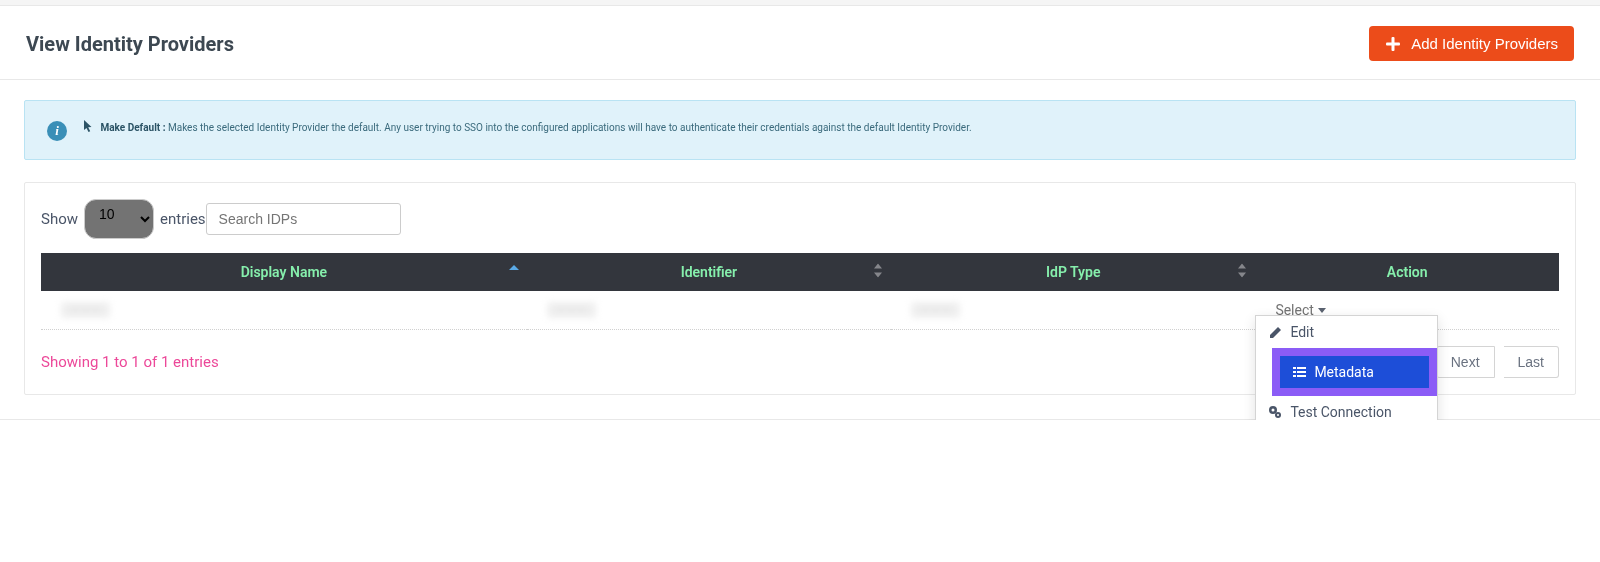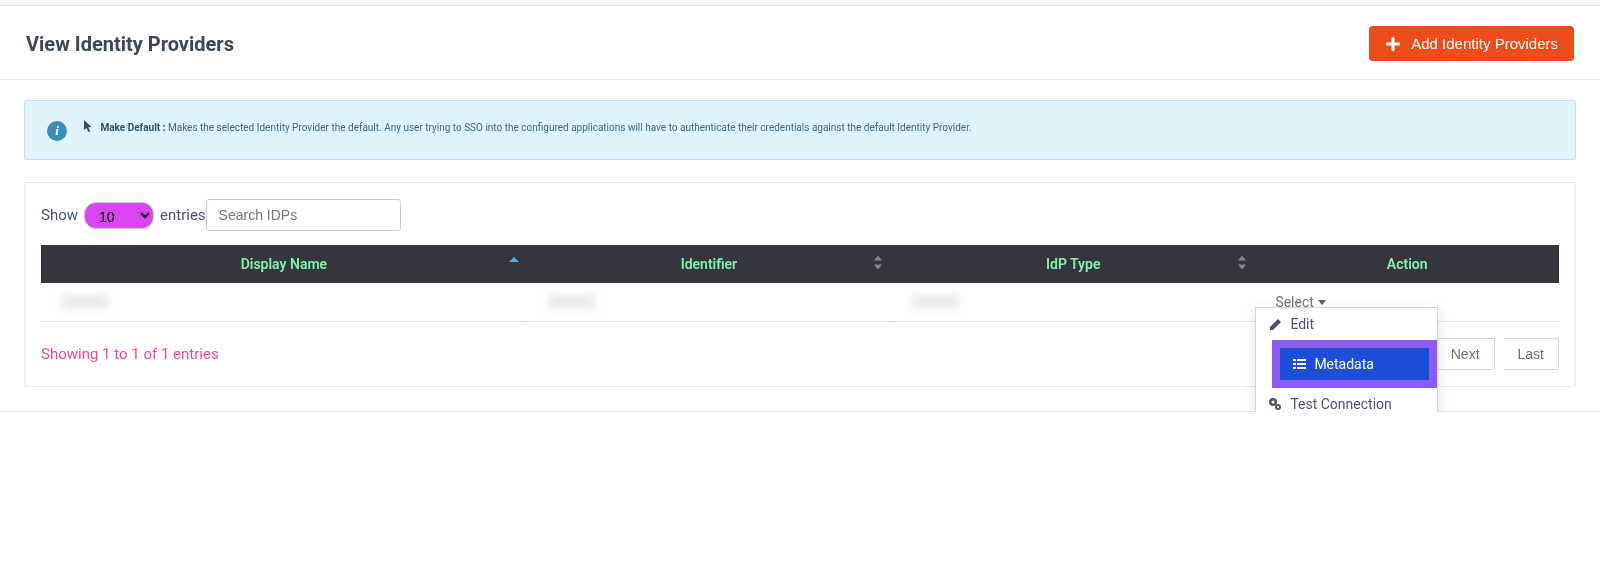--- a/index.html
+++ b/index.html
@@ -13,21 +13,21 @@
 .card-outer { padding: 20px 24px; }
 .info-box { background: #e0f2fa; border: 1px solid #b9e3f3; border-radius: 2px; padding: 18px 22px; display: flex; gap: 16px; color: #3a6a7c; margin-bottom: 22px; }
 .info-icon-wrap { flex-shrink: 0; margin-top: 2px; }
 .info-icon { width: 20px; height: 20px; border-radius: 50%; background: #3a8fb7; display: flex; align-items: center; justify-content: center; color: #fff; font-weight: bold; font-style: italic; font-family: Georgia, serif; font-size: 13px; }
 .info-text { line-height: 1.6; font-size: 10px; }
 .info-text strong { color: #2c5466; }
 .cursor-icon { display: inline-block; vertical-align: middle; margin-right: 4px; }
 .panel { border: 1px solid #e8e8e8; border-radius: 2px; padding: 16px; }
 .table-controls { display: flex; justify-content: flex-start; align-items: center; padding: 0 0 14px 0; }
 .show-entries { display: flex; align-items: center; gap: 6px; font-size: 15px; color: #4a5568; }
-.show-entries select { padding: 5px 22px 2px 10px; border: 1px solid #ccc; border-radius: 12px; font-size: 14px; background: #d946ef; }
+.show-entries select { padding: 5px 22px 15px 10px; border: 1px solid #ccc; border-radius: 12px; font-size: 14px; background: #737373; }
 .search-input { padding: 7px 12px; border: 1px solid #ccc; border-radius: 3px; font-size: 14px; width: 195px; }
 .data-table { width: 100%; border-collapse: collapse; }
 .data-table thead th { background: #33363d; color: #86efac; text-align: center; padding: 11px 4px; font-weight: 600; font-size: 14px; position: relative; }
 .sort-both-icon, .sort-up-icon { position: absolute; right: 8px; top: 50%; transform: translateY(-50%); }
 .sort-both-icon { opacity: .4; }
 .sort-up-icon { }
 .data-table tbody td { padding: 11px 20px; border-bottom: 1px dotted #d0d0d0; font-size: 14px; }
 .blurred { filter: blur(3px); opacity: .5; background: #e0e0e0; color: #999; display: inline-block; padding: 0 8px; border-radius: 2px; }
 .select-trigger { color: #737373; cursor: pointer; display: inline-flex; align-items: center; gap: 4px; font-size: 14px; }
 .caret-down { width: 0; height: 0; border-left: 4px solid transparent; border-right: 4px solid transparent; border-top: 5px solid #5a6270; }

